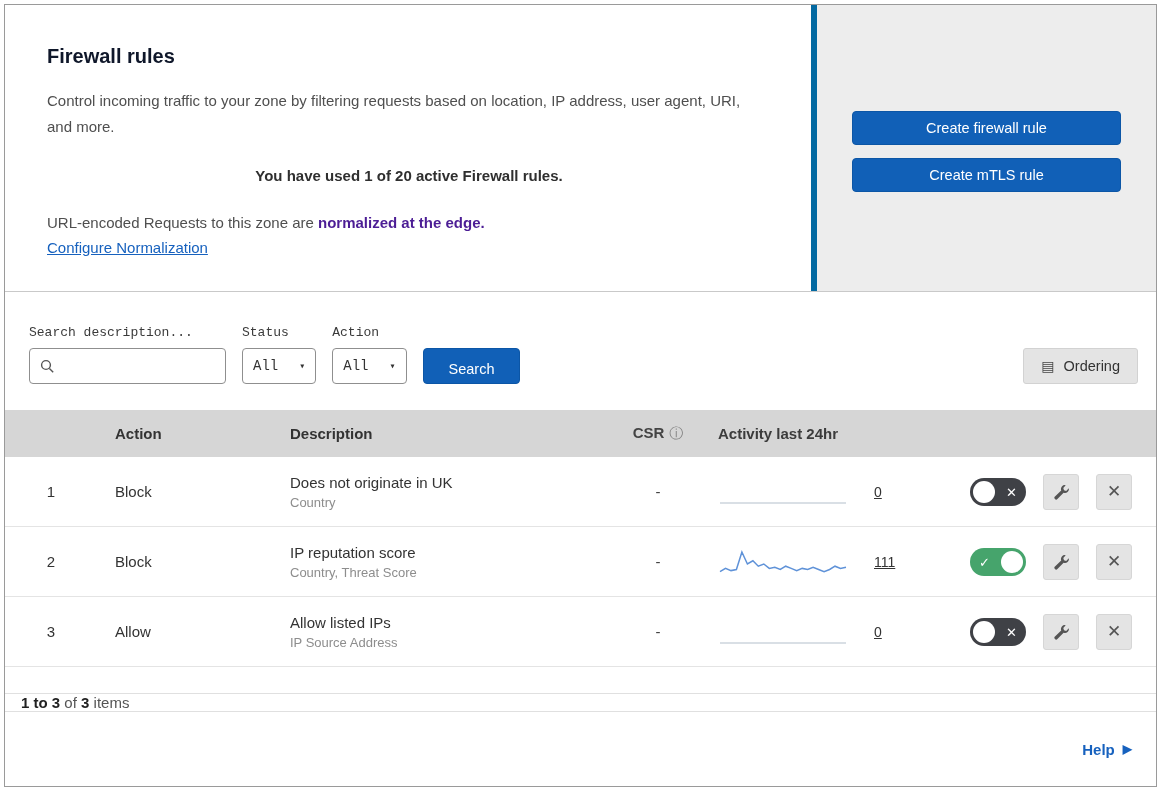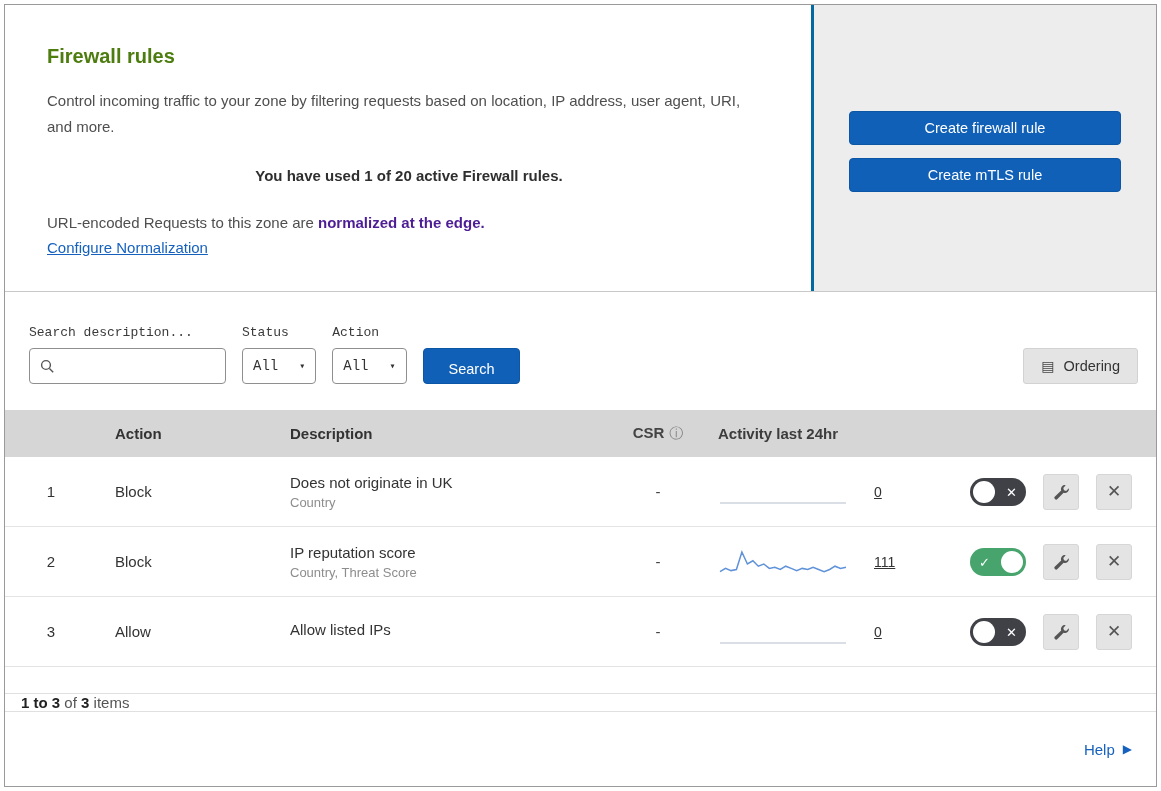--- a/index.html
+++ b/index.html
@@ -2,27 +2,27 @@
 <html><head>
 <meta charset="utf-8">
 <style>
   * { box-sizing: border-box; }
   body { margin:0; background:#fff; color:#333; font-family:"Liberation Sans", sans-serif; }
   .page { width:1153px; height:783px; margin:4px; border:1px solid #9a9a9a; background:#fff; display:flex; flex-direction:column; }
 
   
   .top-section { display:flex; height:287px; border-bottom:1px solid #c9c9c9; flex-shrink:0; }
   .intro { flex:1; padding:40px 40px 0 42px; }
-  .page-title { font-size:20px; font-weight:600; color:#4d7c0f; margin:0 0 20px; }
+  .page-title { font-size:20px; font-weight:600; color:#0f172a; margin:0 0 20px; }
   .desc { font-size:15px; line-height:1.75; color:#4f4f4f; margin:4px 0 26px; max-width:720px; }
   .usage { font-size:15px; font-weight:bold; color:#2f2f2f; margin:0 0 30px;text-align:center; }
   .norm { font-size:15px; color:#4f4f4f; margin:0 0 8px; }
   .norm b { color:#4c1d95; }
   .cfg-link { display:inline-block; color:#1661be; text-decoration:underline; font-size:15px; cursor:pointer; }
-  .cta-panel { width:345px; background:#ededed; border-left:3px solid #0369a1; padding:106px 35px 0; flex-shrink:0; }
+  .cta-panel { width:345px; background:#ededed; border-left:6px solid #0369a1; padding:106px 35px 0; flex-shrink:0; }
   .btn-primary { display:block; width:100%; height:34px; background:#1160b7; color:#fff; border:1px solid #0c56a6; border-radius:4px; font-size:14.5px; margin-bottom:13px; cursor:pointer; font-family:inherit; }
 
   
   .filter-bar { display:flex; align-items:flex-end; padding:0 18px 26px 24px; height:118px; flex-shrink:0; }
   .fgroup { display:flex; flex-direction:column; margin-right:16px;font-family:Liberation Mono, monospace; }
   .flabel { font-size:13px; color:#3a3a3a; margin-bottom:8px; }
   .search-box { width:197px; height:36px; border:1px solid #8f8f8f; border-radius:4px; display:flex; align-items:center; padding:0 10px; background:#fff; }
   .search-box input { border:none; outline:none; flex:1; min-width:0; font-size:14px; margin-left:8px; font-family:inherit; }
   .dropdown { height:36px; border:1px solid #8f8f8f; border-radius:4px; display:flex; align-items:center; padding:0 10px; font-size:14px; gap:21px; background:#fff; cursor:pointer; color:#333; }
   .caret { font-size:10px; color:#333; }
@@ -52,21 +52,21 @@
   .toggle.on  .knob { right:3px; }
   .toggle .mark { position:absolute; color:#fff; font-size:13px; top:50%; transform:translateY(-50%); }
   .toggle.off .mark-cross { right:9px; }
   .toggle.on  .mark-check { left:9px; }
 
   .icon-btn { width:36px; height:36px; background:#e4e4e4; border:1px solid #d6d6d6; border-radius:3px; display:flex; align-items:center; justify-content:center; cursor:pointer; color:#555; font-size:17px; padding:0; font-family:inherit; }
 
   .table-spacer { height:26px; flex-shrink:0; }
   .items-footer { border-top:1px solid #e0e0e0; padding:0 16px; font-size:15px; color:#555; flex-shrink:0; }
   .items-footer b { color:#222; }
-  .help-row { border-top:1px solid #e0e0e0; flex:1; display:flex; align-items:center; justify-content:flex-end; padding:0 24px; }
+  .help-row { border-top:1px solid #e0e0e0; flex:1; display:flex; align-items:center; justify-content:flex-end; padding:0 24px;font-weight:bold; }
   .help-link { color:#1661be; font-size:15px; display:flex; align-items:center; gap:8px; cursor:pointer; text-decoration:none; }
   .help-arrow { font-size:12px; }
 </style>
 </head>
 <body>
 
 <div class="page">
 
   <div class="top-section">
     <div class="intro">
@@ -189,20 +189,21 @@
           <span>✕</span>
         </button>
     </div>
   </div>
 
   <div class="trow">
     <div class="col-num">3</div>
     <div class="col-action">Allow</div>
     <div class="col-desc">
       <div class="desc-main">Allow listed IPs</div>
+      <div class="desc-sub">IP Source Address</div>
     </div>
     <div class="col-csr">-</div>
     <div class="col-activity">
       <svg class="spark" width="130" height="36" viewBox="0 0 130 36">
           <polyline points="2.0,29.0 7.5,29.0 13.0,29.0 18.4,29.0 23.9,29.0 29.4,29.0 34.9,29.0 40.3,29.0 45.8,29.0 51.3,29.0 56.8,29.0 62.3,29.0 67.7,29.0 73.2,29.0 78.7,29.0 84.2,29.0 89.7,29.0 95.1,29.0 100.6,29.0 106.1,29.0 111.6,29.0 117.0,29.0 122.5,29.0 128.0,29.0" fill="none" stroke="#ccd4dc" stroke-width="1.5"></polyline>
         </svg>
       <a class="count-link">0</a>
     </div>
     <div class="col-controls">
       <div class="toggle off">

